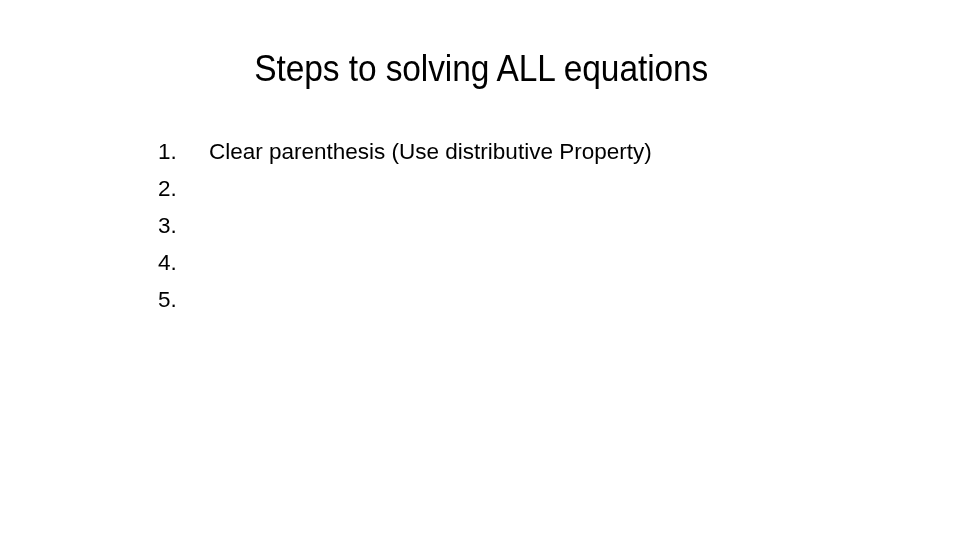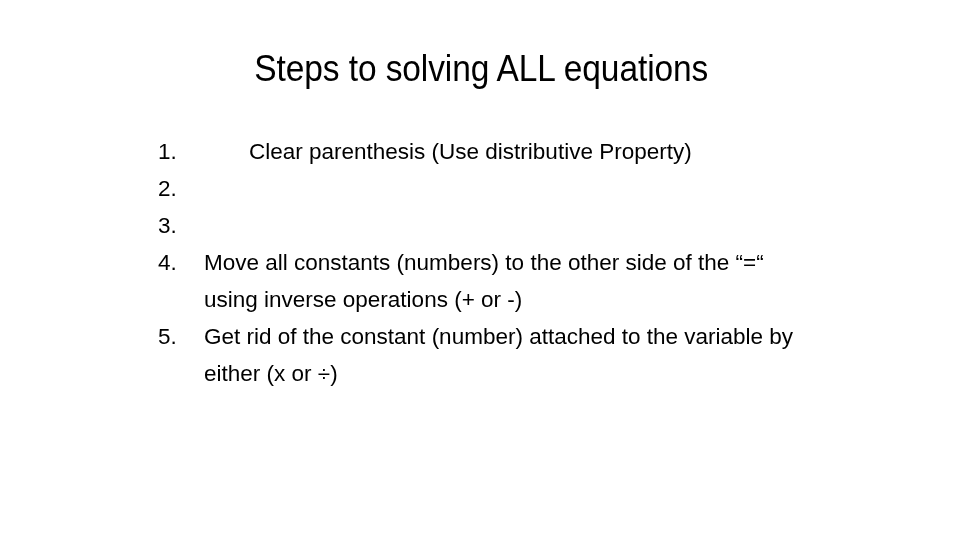--- a/index.html
+++ b/index.html
@@ -65,21 +65,20 @@
   }
 
   .step-text {
     flex: 1 1 auto;
     max-width: 612px;
     text-align: left;
   }
 
   .step-item.extra-indent .step-text {
     padding-left: 5px;
-    margin-left: 40px;
   }
 </style>
 </head>
 <body>
 
 <div class="slide">
 
   <div class="slide-title">Steps to solving ALL equations</div>
 
   <ol class="steps-list">
@@ -92,23 +91,21 @@
     <li class="step-item">
       <span class="step-number">2.</span>
     </li>
 
     <li class="step-item">
       <span class="step-number">3.</span>
     </li>
 
     <li class="step-item">
       <span class="step-number">4.</span>
-      <span class="step-text">Move all constants (numbers) to the other side of the “=“ using inverse operations (+ or -)</span>
     </li>
 
     <li class="step-item">
       <span class="step-number">5.</span>
-      <span class="step-text">Get rid of the constant (number) attached to the variable by either (x or ÷)</span>
     </li>
 
   </ol>
 
 </div>
 
 </body></html>

